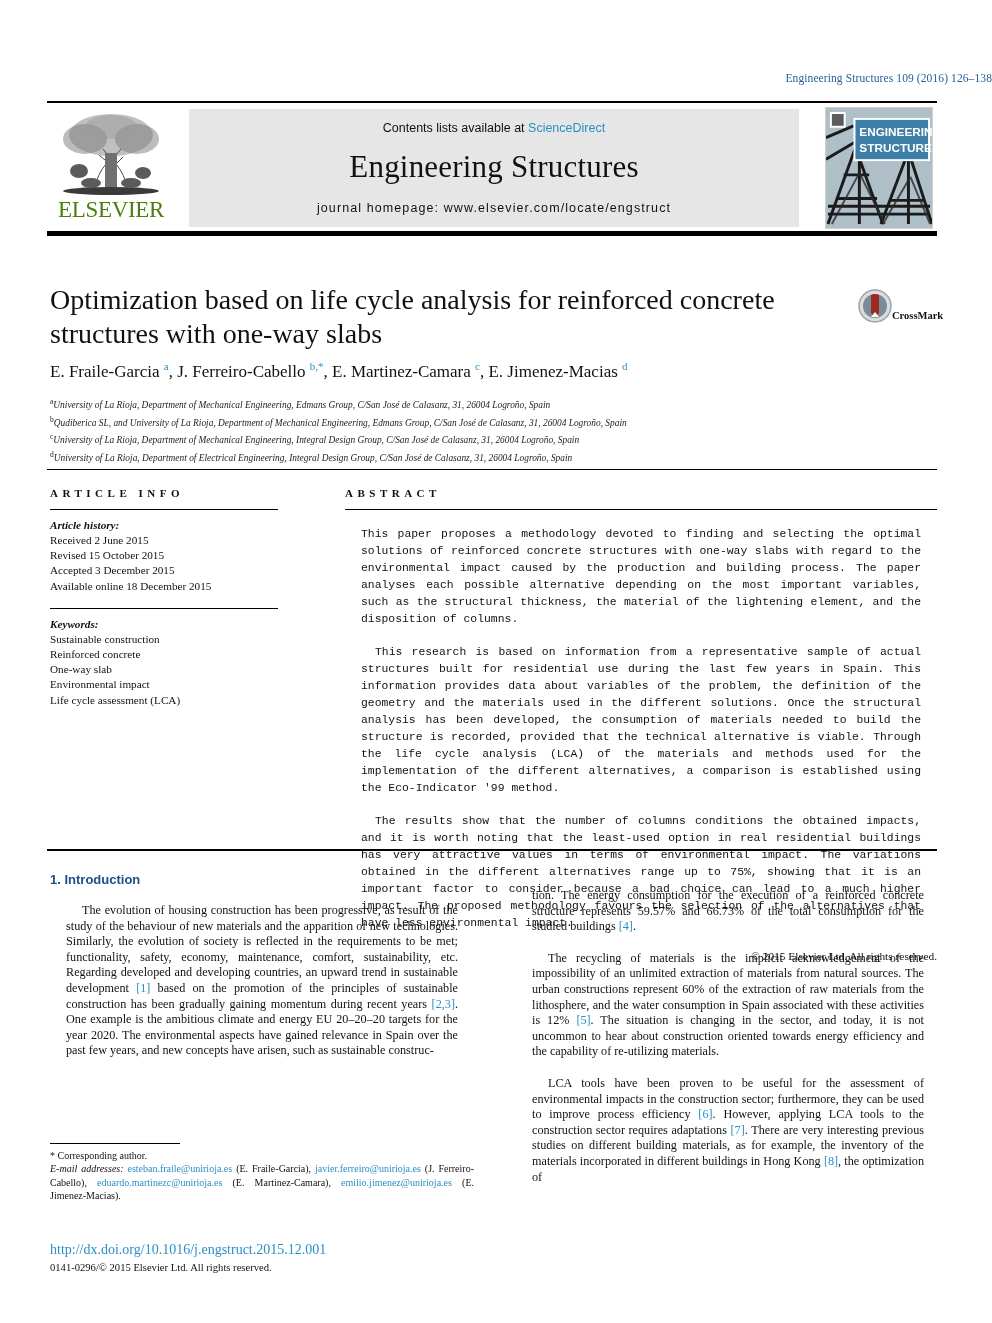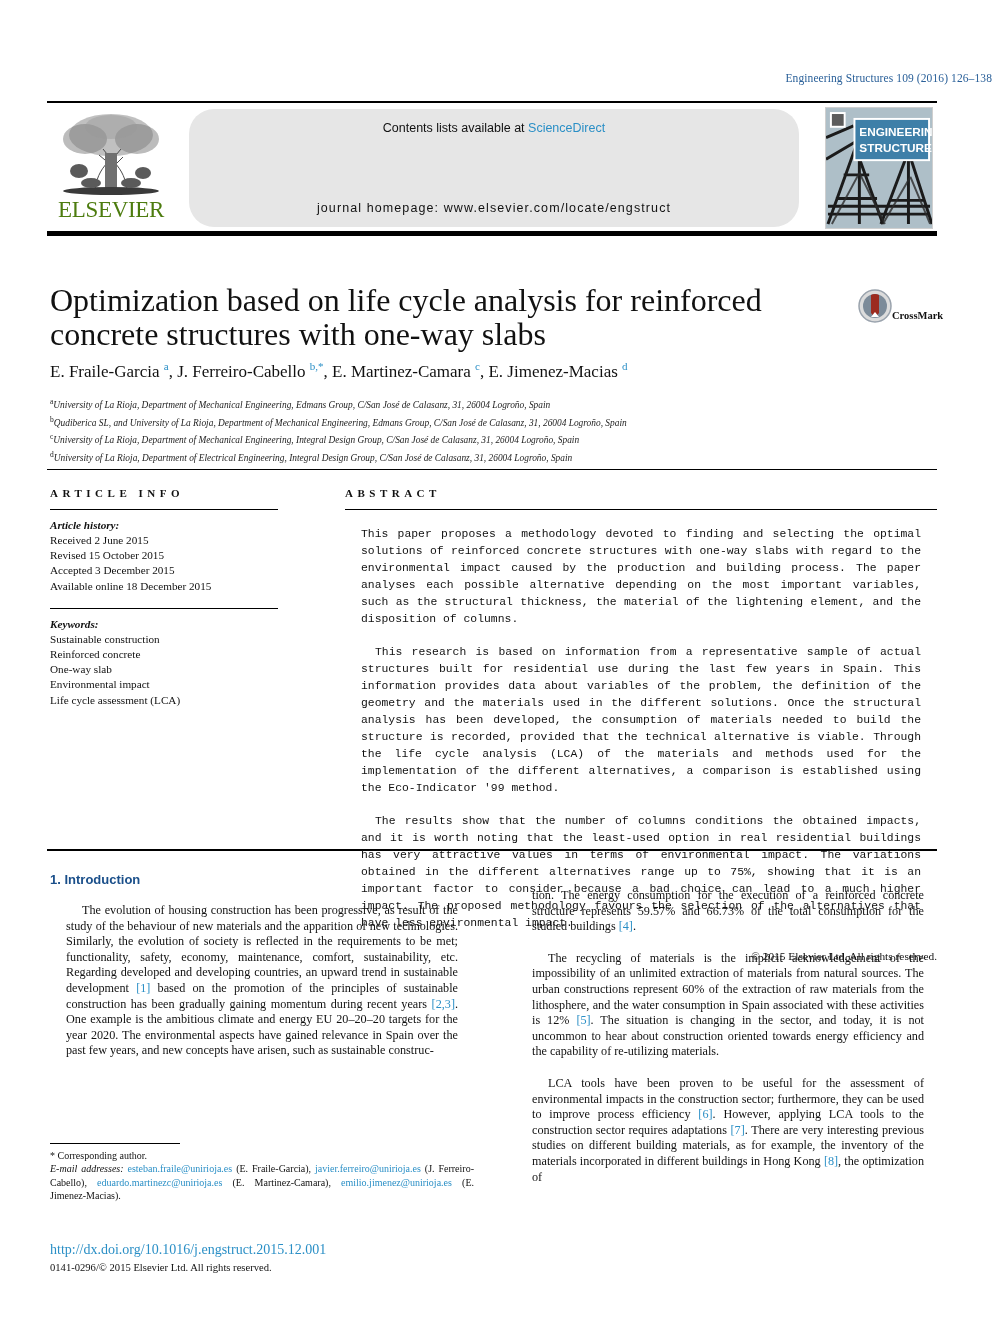--- a/index.html
+++ b/index.html
@@ -47,21 +47,20 @@
     position: absolute; left: 0px; top: 88px; width: 120px;
     text-align: center;
     color: #4d7c0f;
     font-family: "Liberation Serif", serif;
     font-size: 23px;
     letter-spacing: -0.3px;
   }
   .contents-box {
     position: absolute; left: 142px; top: 8px; width: 610px; height: 118px;
     background: #e6e6e6;
-    border-radius: 25px;
   }
   .contents-line {
     position: absolute; top: 12px; left: 0; width: 610px; text-align: center;
     font-family: "Liberation Sans", sans-serif;
     font-size: 12.5px;
     color: #111;
   }
   .contents-line .sd { color: #2a8fc6; }
   .journal-title {
     position: absolute; top: 40px; left: 0; width: 610px; text-align: center;
@@ -81,21 +80,21 @@
     position: absolute; left: 778px; top: 6px; width: 108px; height: 122px;
     border: 1px solid #cfcfcf;
     overflow: hidden;
     background: #b9c6cc;
   }
 
   
   .title-block { position: absolute; left: 50px; top: 283px; width: 790px; }
   .paper-title {
     font-family: "Liberation Serif", serif;
-    font-size: 32px;
+    font-size: 28px;
     line-height: 34px;
     color: #111;
     font-weight: normal;
     margin: 0;
   }
   .authors {
     position: absolute; left: 50px; top: 360px; width: 800px;
     font-family: "Liberation Serif", serif;
     font-size: 17px;
     color: #111;
@@ -262,20 +261,21 @@
         </g>
       </svg>
       <div class="elsevier-word">ELSEVIER</div>
     </div>
 
     <div class="contents-box">
       <div class="contents-line">
         <span>Contents lists available at</span>
         <span class="sd">ScienceDirect</span>
       </div>
+      <div class="journal-title">Engineering Structures</div>
       <div class="homepage-line">journal homepage: www.elsevier.com/locate/engstruct</div>
     </div>
 
     <div class="cover-thumb">
       <svg viewBox="0 0 108 122" width="106" height="120">
         <rect x="0" y="0" width="108" height="122" fill="#aebfc8"></rect>
         <g stroke="#1b1b1b" stroke-width="3" fill="none">
           <path d="M2 118 L30 40 M30 40 L58 118 M10 92 L52 92 M18 68 L44 68"></path>
           <path d="M56 118 L84 44 M84 44 L108 118 M64 94 L100 94"></path>
           <path d="M0 52 L44 26 M0 30 L28 18"></path>

